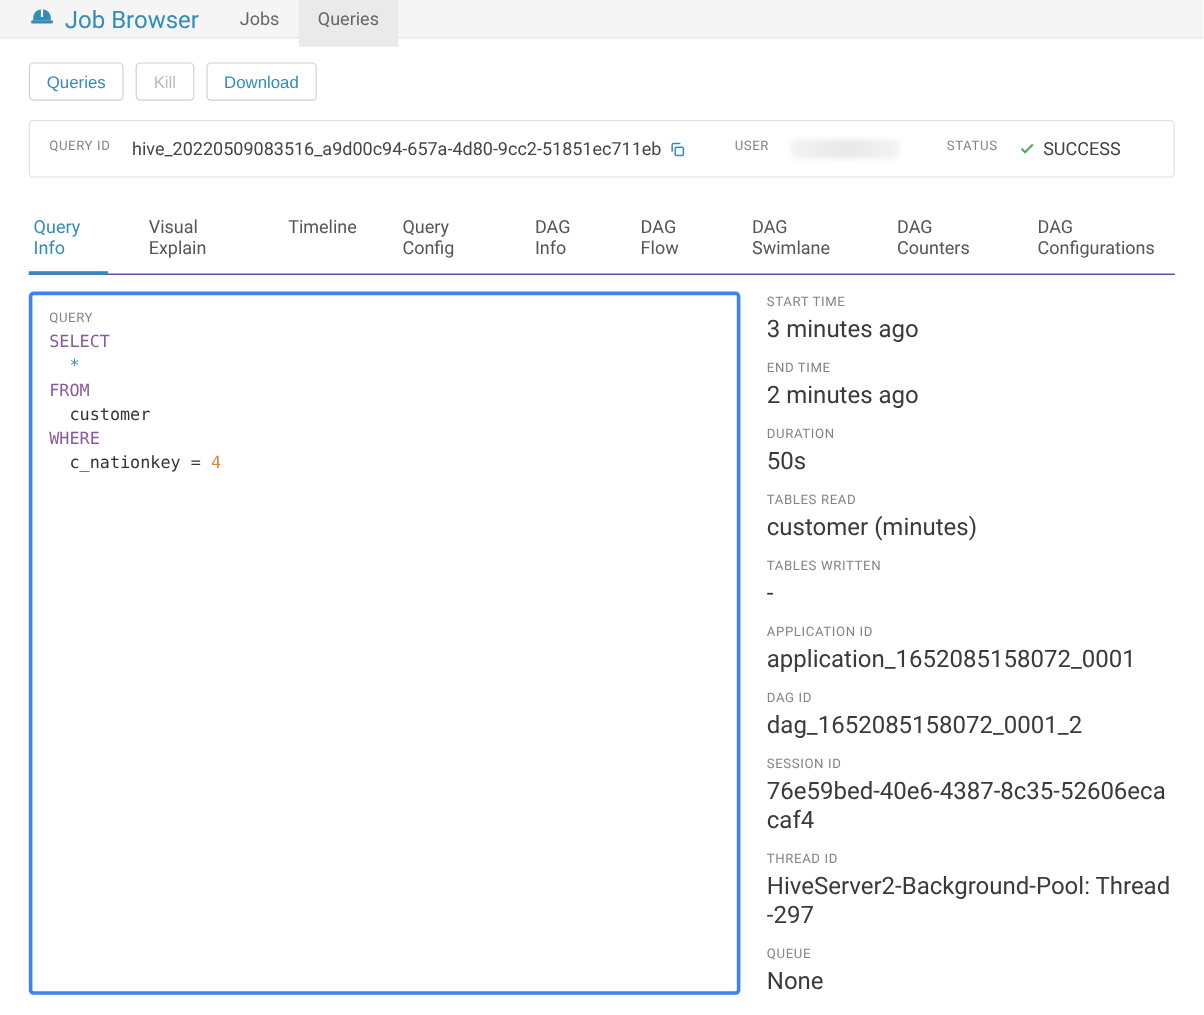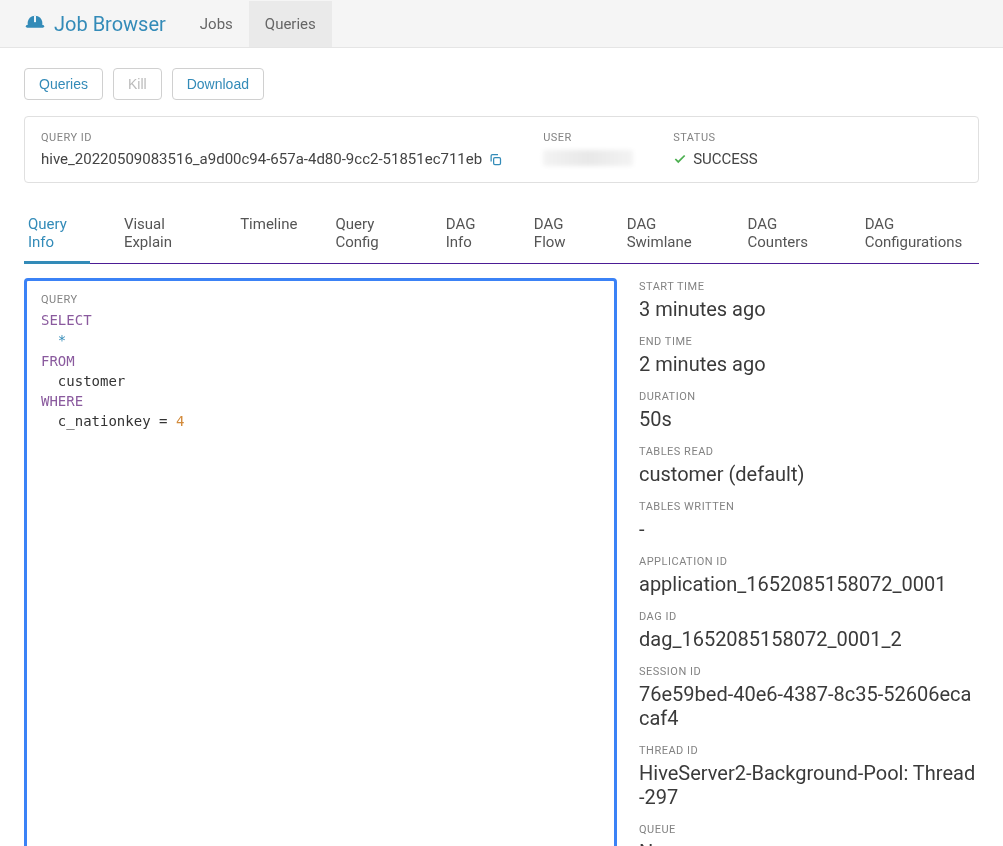--- a/index.html
+++ b/index.html
@@ -8,21 +8,21 @@
     font-size: 14px;
     color: #333;
     background: #fff;
     width: 1003px;
   }
   .top-bar {
     background: #f5f5f5;
     border-bottom: 1px solid #e5e5e5;
     display: flex;
     align-items: center;
-    height: 48px;
+    height: 32px;
     padding-left: 24px;
   }
   .logo-wrap {
     display: flex;
     align-items: center;
     gap: 8px;
     margin-right: 18px;
   }
   .logo-icon svg { display: block; }
   .app-title {
@@ -51,21 +51,21 @@
   }
   .btn.disabled { color: #bbb; cursor: default; }
   .summary-box {
     border: 1px solid #e0e0e0;
     border-radius: 4px;
     padding: 14px 16px 14px 16px;
     display: flex;
     gap: 40px;
     margin-bottom: 24px;
   }
-  .summary-col { display: flex; flex-direction: column; gap: 6px; }
+  .summary-col { display: flex; gap: 18px; }
   .col-query-id { flex: 0 0 auto; min-width: 440px; }
   .col-user { flex: 0 0 auto; min-width: 90px; }
   .col-status { flex: 0 0 auto; }
   .label-small {
     font-size: 11px;
     letter-spacing: 0.5px;
     color: #838383;
   }
   .value-row { display: flex; align-items: center; gap: 6px; font-size: 15px; color: #444; }
   .copy-icon { color: #338bb8; cursor: pointer; display: inline-flex; }
@@ -213,21 +213,21 @@
       <div class="detail-item">
         <span class="label-small">END TIME</span>
         <span class="detail-value">2 minutes ago</span>
       </div>
       <div class="detail-item">
         <span class="label-small">DURATION</span>
         <span class="detail-value">50s</span>
       </div>
       <div class="detail-item">
         <span class="label-small">TABLES READ</span>
-        <span class="detail-value">customer (default)</span>
+        <span class="detail-value">customer (minutes)</span>
       </div>
       <div class="detail-item">
         <span class="label-small">TABLES WRITTEN</span>
         <span class="detail-value">-</span>
       </div>
       <div class="detail-item">
         <span class="label-small">APPLICATION ID</span>
         <span class="detail-value">application_1652085158072_0001</span>
       </div>
       <div class="detail-item">

